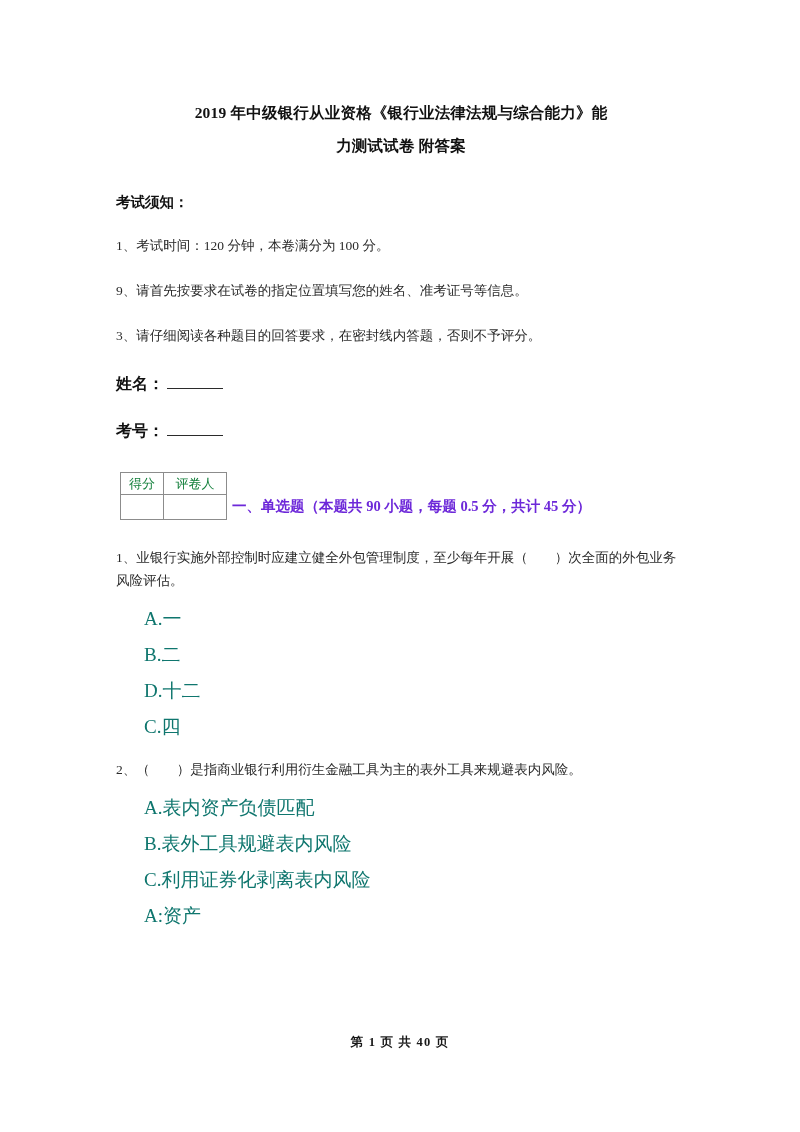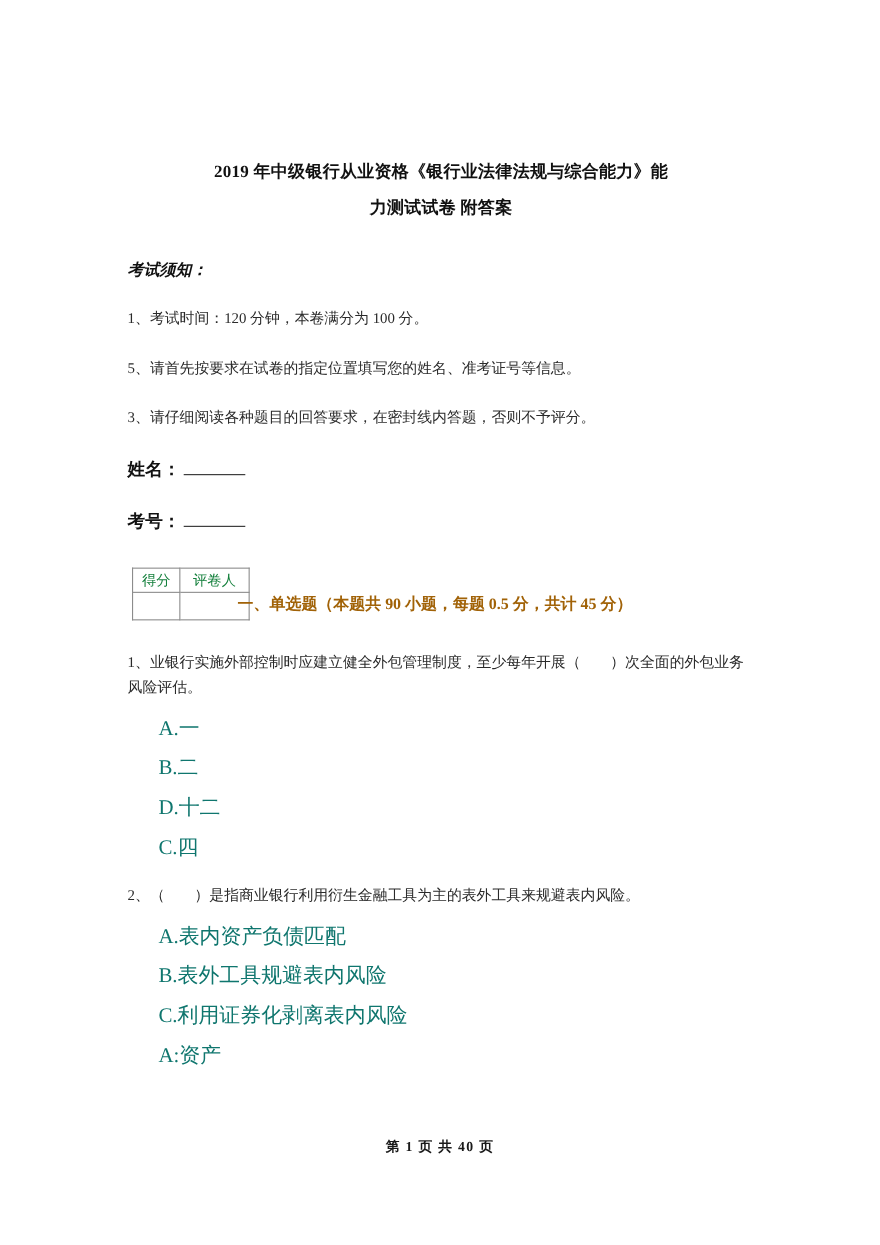--- a/index.html
+++ b/index.html
@@ -21,21 +21,20 @@
     top: 0;
     width: 800px;
     height: 1132px;
     background: #fff;
   }
   .content {
     position: absolute;
     left: 116px;
     top: 0;
     width: 570px;
-    margin-top: 44px;
   }
 
   
   .doc-title {
     margin-top: 96px;
     text-align: center;
     font-weight: bold;
     font-size: 15.5px;
     line-height: 33px;
     letter-spacing: 0.2px;
@@ -45,21 +44,20 @@
     display: block;
   }
 
   
   .notice-heading {
     margin-top: 30px;
     font-weight: bold;
     font-size: 14.5px;
     line-height: 20px;
     color: #111;
-    font-style: italic;
   }
   .notice-item {
     margin-top: 23px;
     font-size: 13.5px;
     line-height: 22px;
     color: #2a2a2a;
   }
 
   
   .field-row {
@@ -97,27 +95,27 @@
     text-align: center;
     color: #15803d;
     padding: 2px 4px;
   }
   .score-table td.cell-score { width: 34px; }
   .score-table td.cell-marker { width: 54px; }
   .score-table tr.empty-row td { height: 20px; }
 
   .section-title {
     position: absolute;
-    left: 100px;
+    left: 116px;
     top: 24px;
     font-weight: bold;
     font-size: 14.5px;
     line-height: 20px;
     white-space: nowrap;
-    color: #a16207;
+    color: #6d28d9;
   }
 
   
   .question {
     margin-top: 22px;
     font-size: 13.5px;
     line-height: 23px;
     color: #2a2a2a;
   }
   .question.tight { margin-top: 20px; }
@@ -149,21 +147,21 @@
 
   <div class="content">
 
     <div class="doc-title">
       <span class="line">2019 年中级银行从业资格《银行业法律法规与综合能力》能</span>
       <span class="line">力测试试卷 附答案</span>
     </div>
 
     <div class="notice-heading">考试须知：</div>
     <div class="notice-item">1、考试时间：120 分钟，本卷满分为 100 分。</div>
-    <div class="notice-item">5、请首先按要求在试卷的指定位置填写您的姓名、准考证号等信息。</div>
+    <div class="notice-item">9、请首先按要求在试卷的指定位置填写您的姓名、准考证号等信息。</div>
     <div class="notice-item">3、请仔细阅读各种题目的回答要求，在密封线内答题，否则不予评分。</div>
 
     <div class="field-row"><span>姓名：</span><span class="field-blank"></span></div>
     <div class="field-row"><span>考号：</span><span class="field-blank"></span></div>
 
     <div class="section-block">
       <table class="score-table">
         <tbody>
             <tr>
           <td class="cell-score">得分</td>

